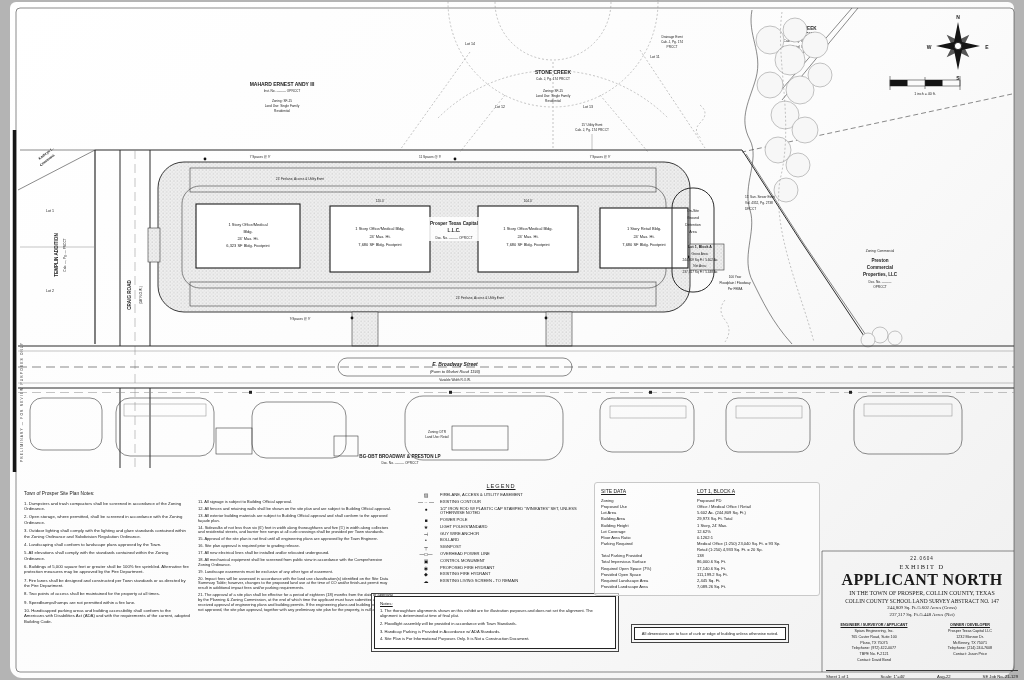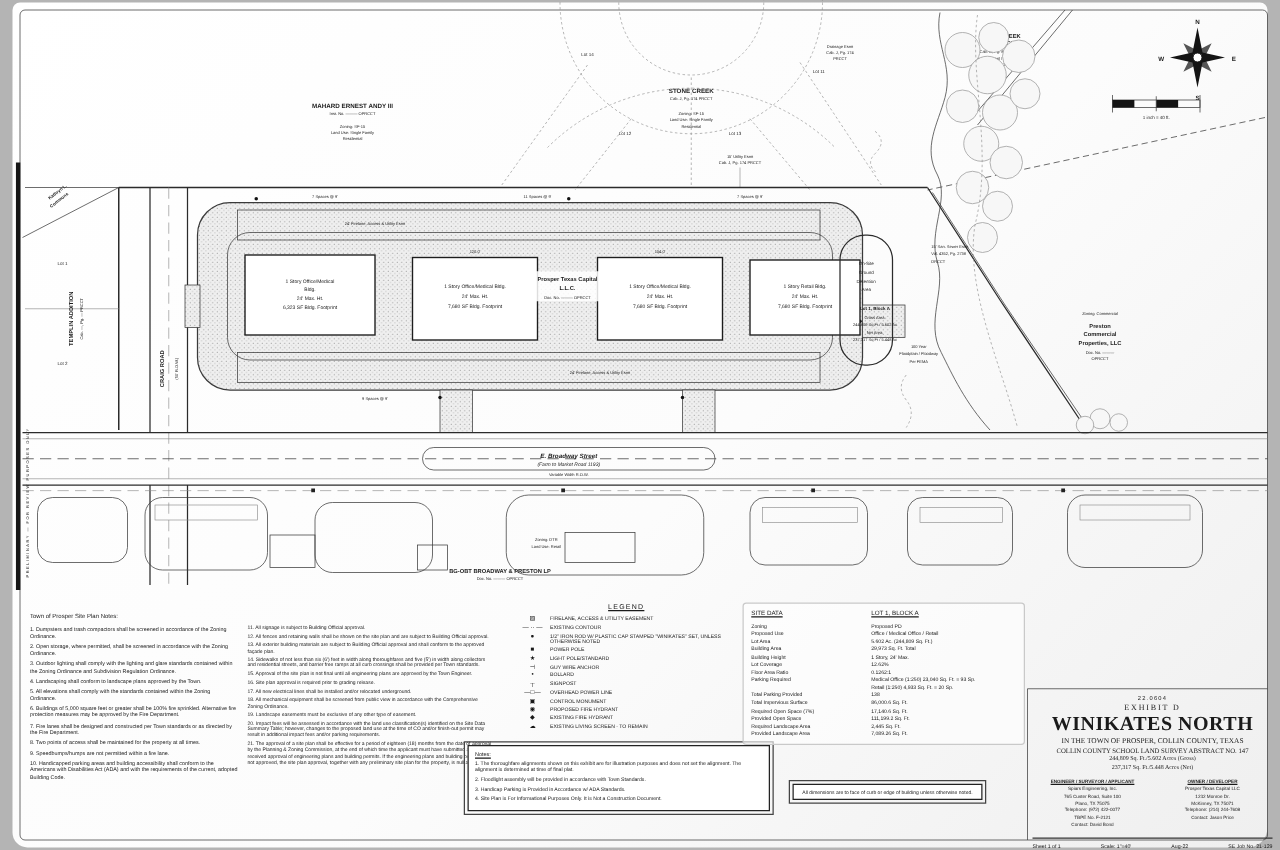--- a/index.html
+++ b/index.html
@@ -509,21 +509,21 @@
     </div>
 </div>
 
 <div class="ov dimbox" style="left:634px;top:627px">
   <span>All dimensions are to face of curb or edge of building unless otherwise noted.</span>
 </div>
 
 <div class="ov tblock" style="left:826px;top:556px">
   <div class="tb-ref">22.0604</div>
   <div class="tb-ex">EXHIBIT D</div>
-  <div class="tb-title">WINIKATES NORTH</div>
+  <div class="tb-title">APPLICANT NORTH</div>
   <div class="tb-s1">IN THE TOWN OF PROSPER, COLLIN COUNTY, TEXAS</div>
   <div class="tb-s2">COLLIN COUNTY SCHOOL LAND SURVEY ABSTRACT NO. 147</div>
   <div class="tb-a">244,809 Sq. Ft./5.602 Acres (Gross)</div>
   <div class="tb-a">237,317 Sq. Ft./5.448 Acres (Net)</div>
   <div class="tb-cols">
     <div class="tb-col">
       <div class="tb-col-h">ENGINEER / SURVEYOR / APPLICANT</div>
       <div>
 
       <div>Spiars Engineering, Inc.</div>

